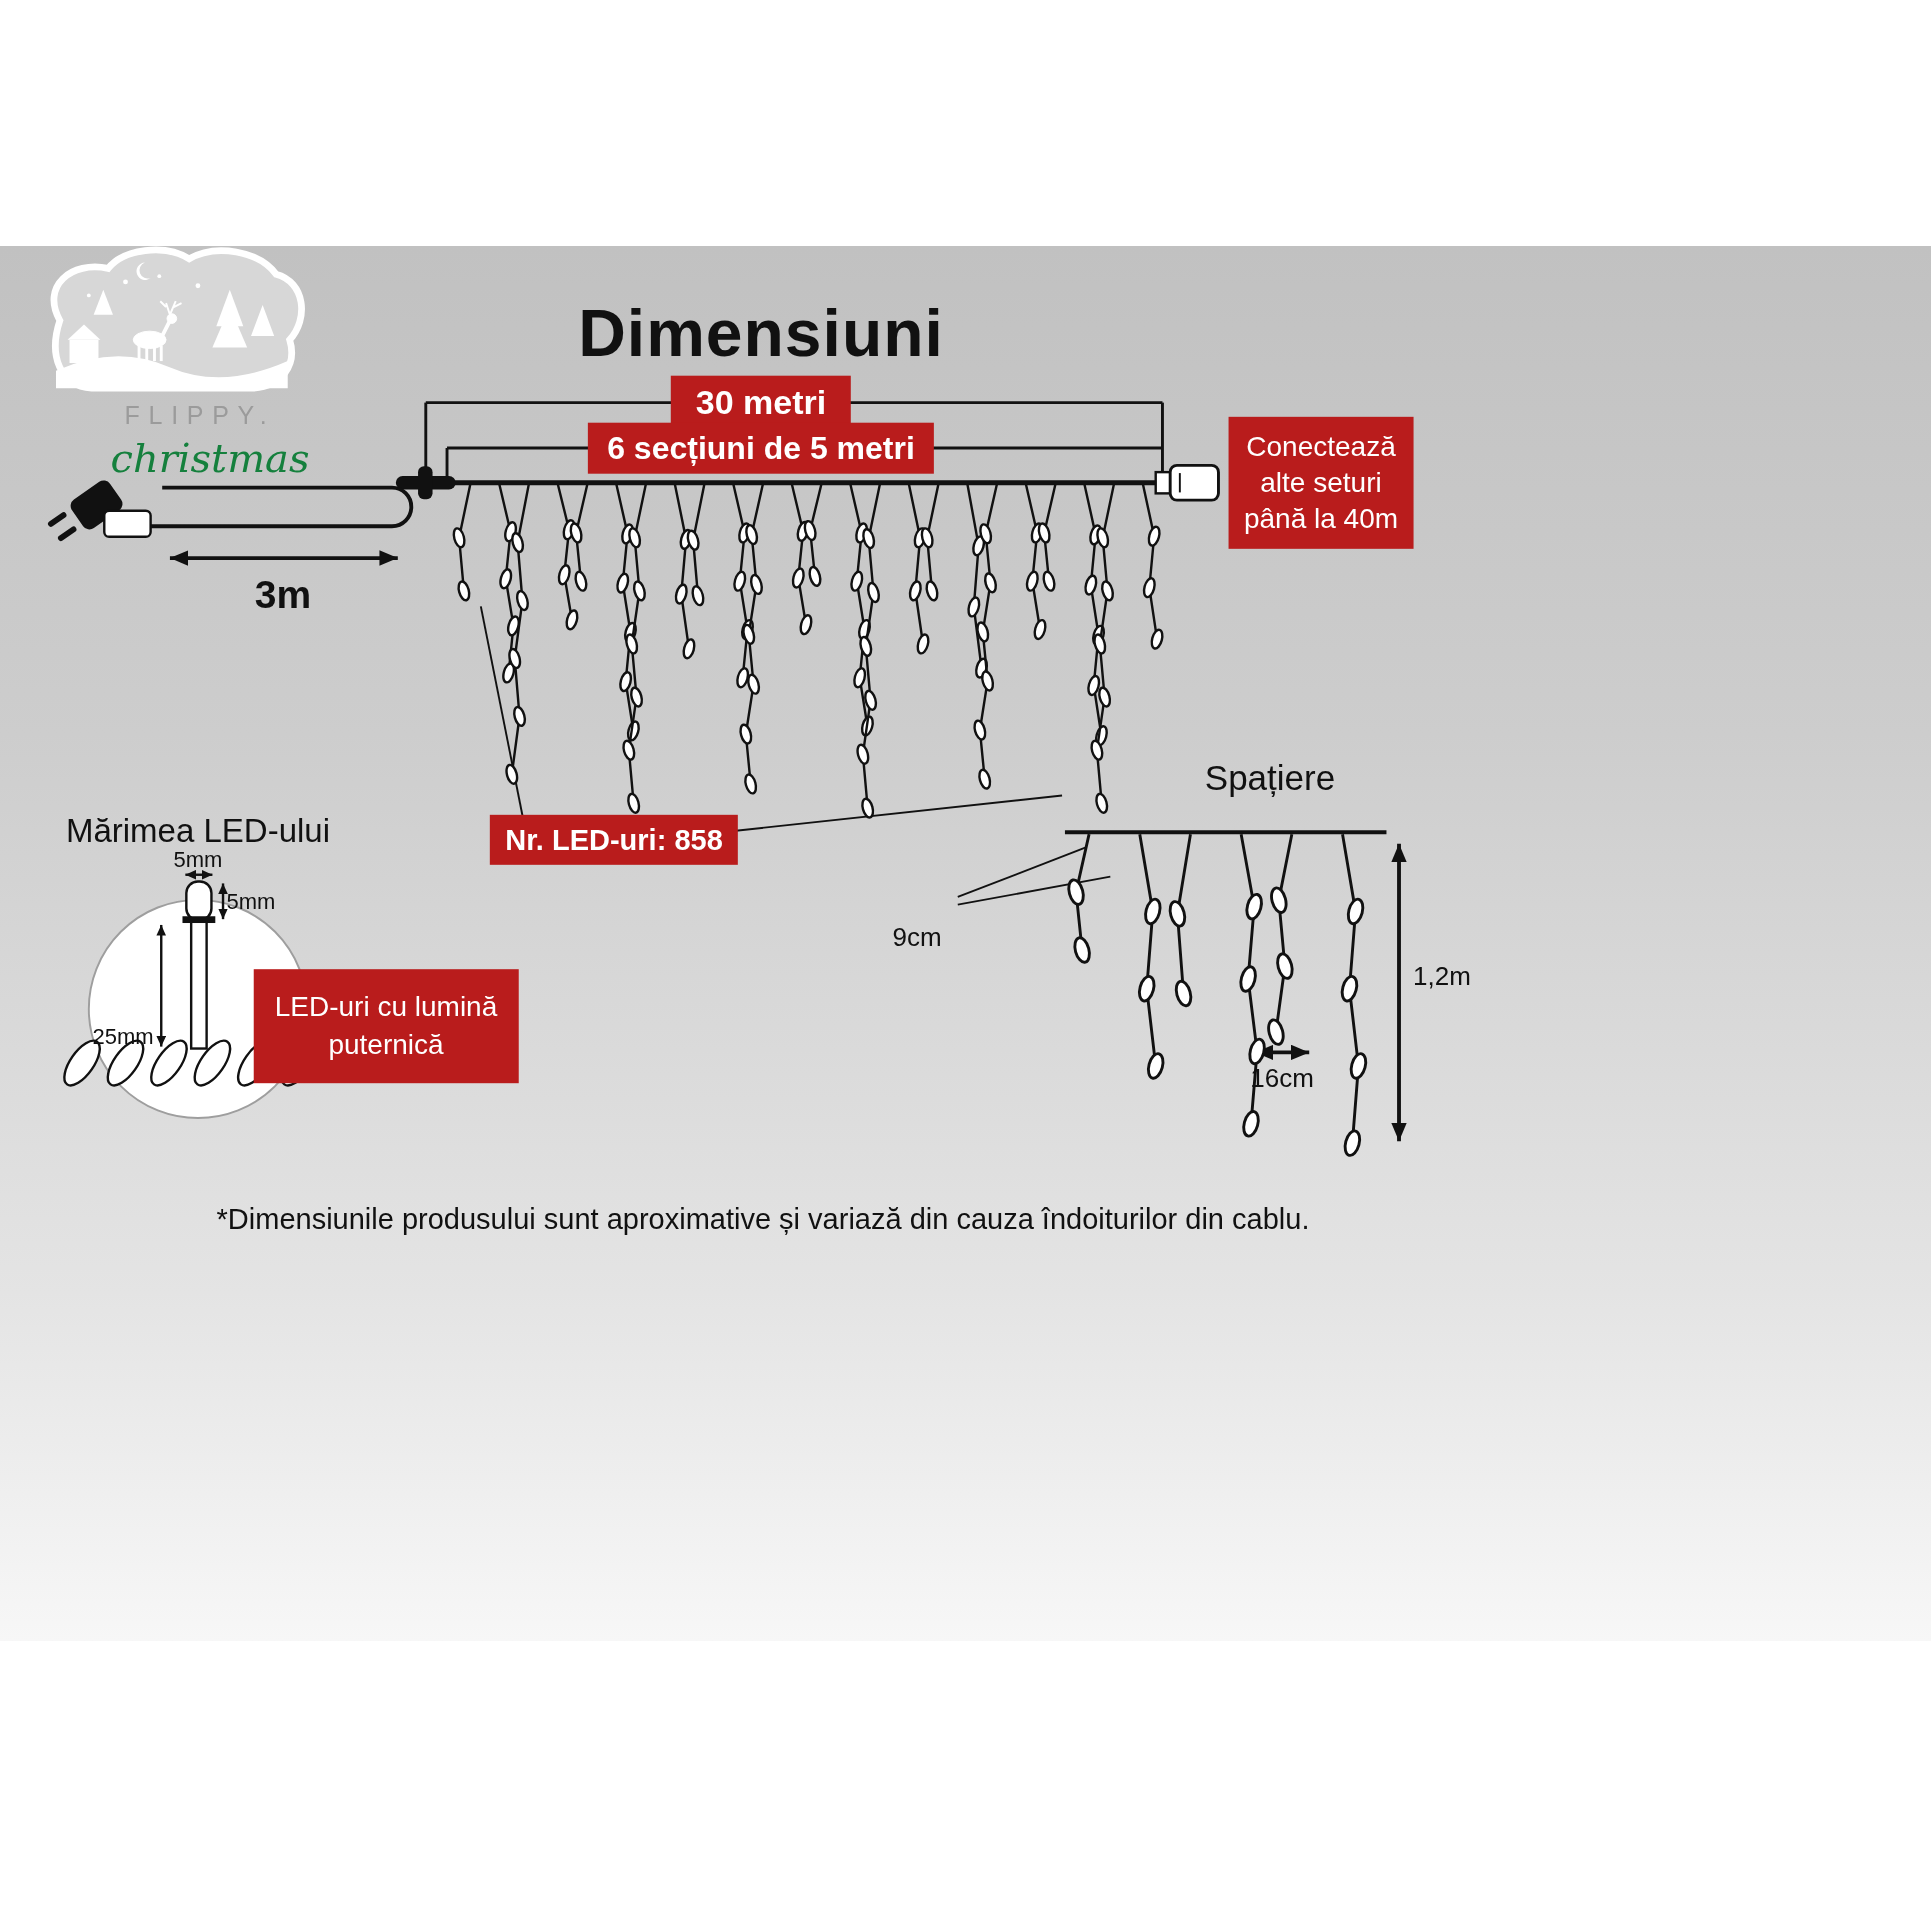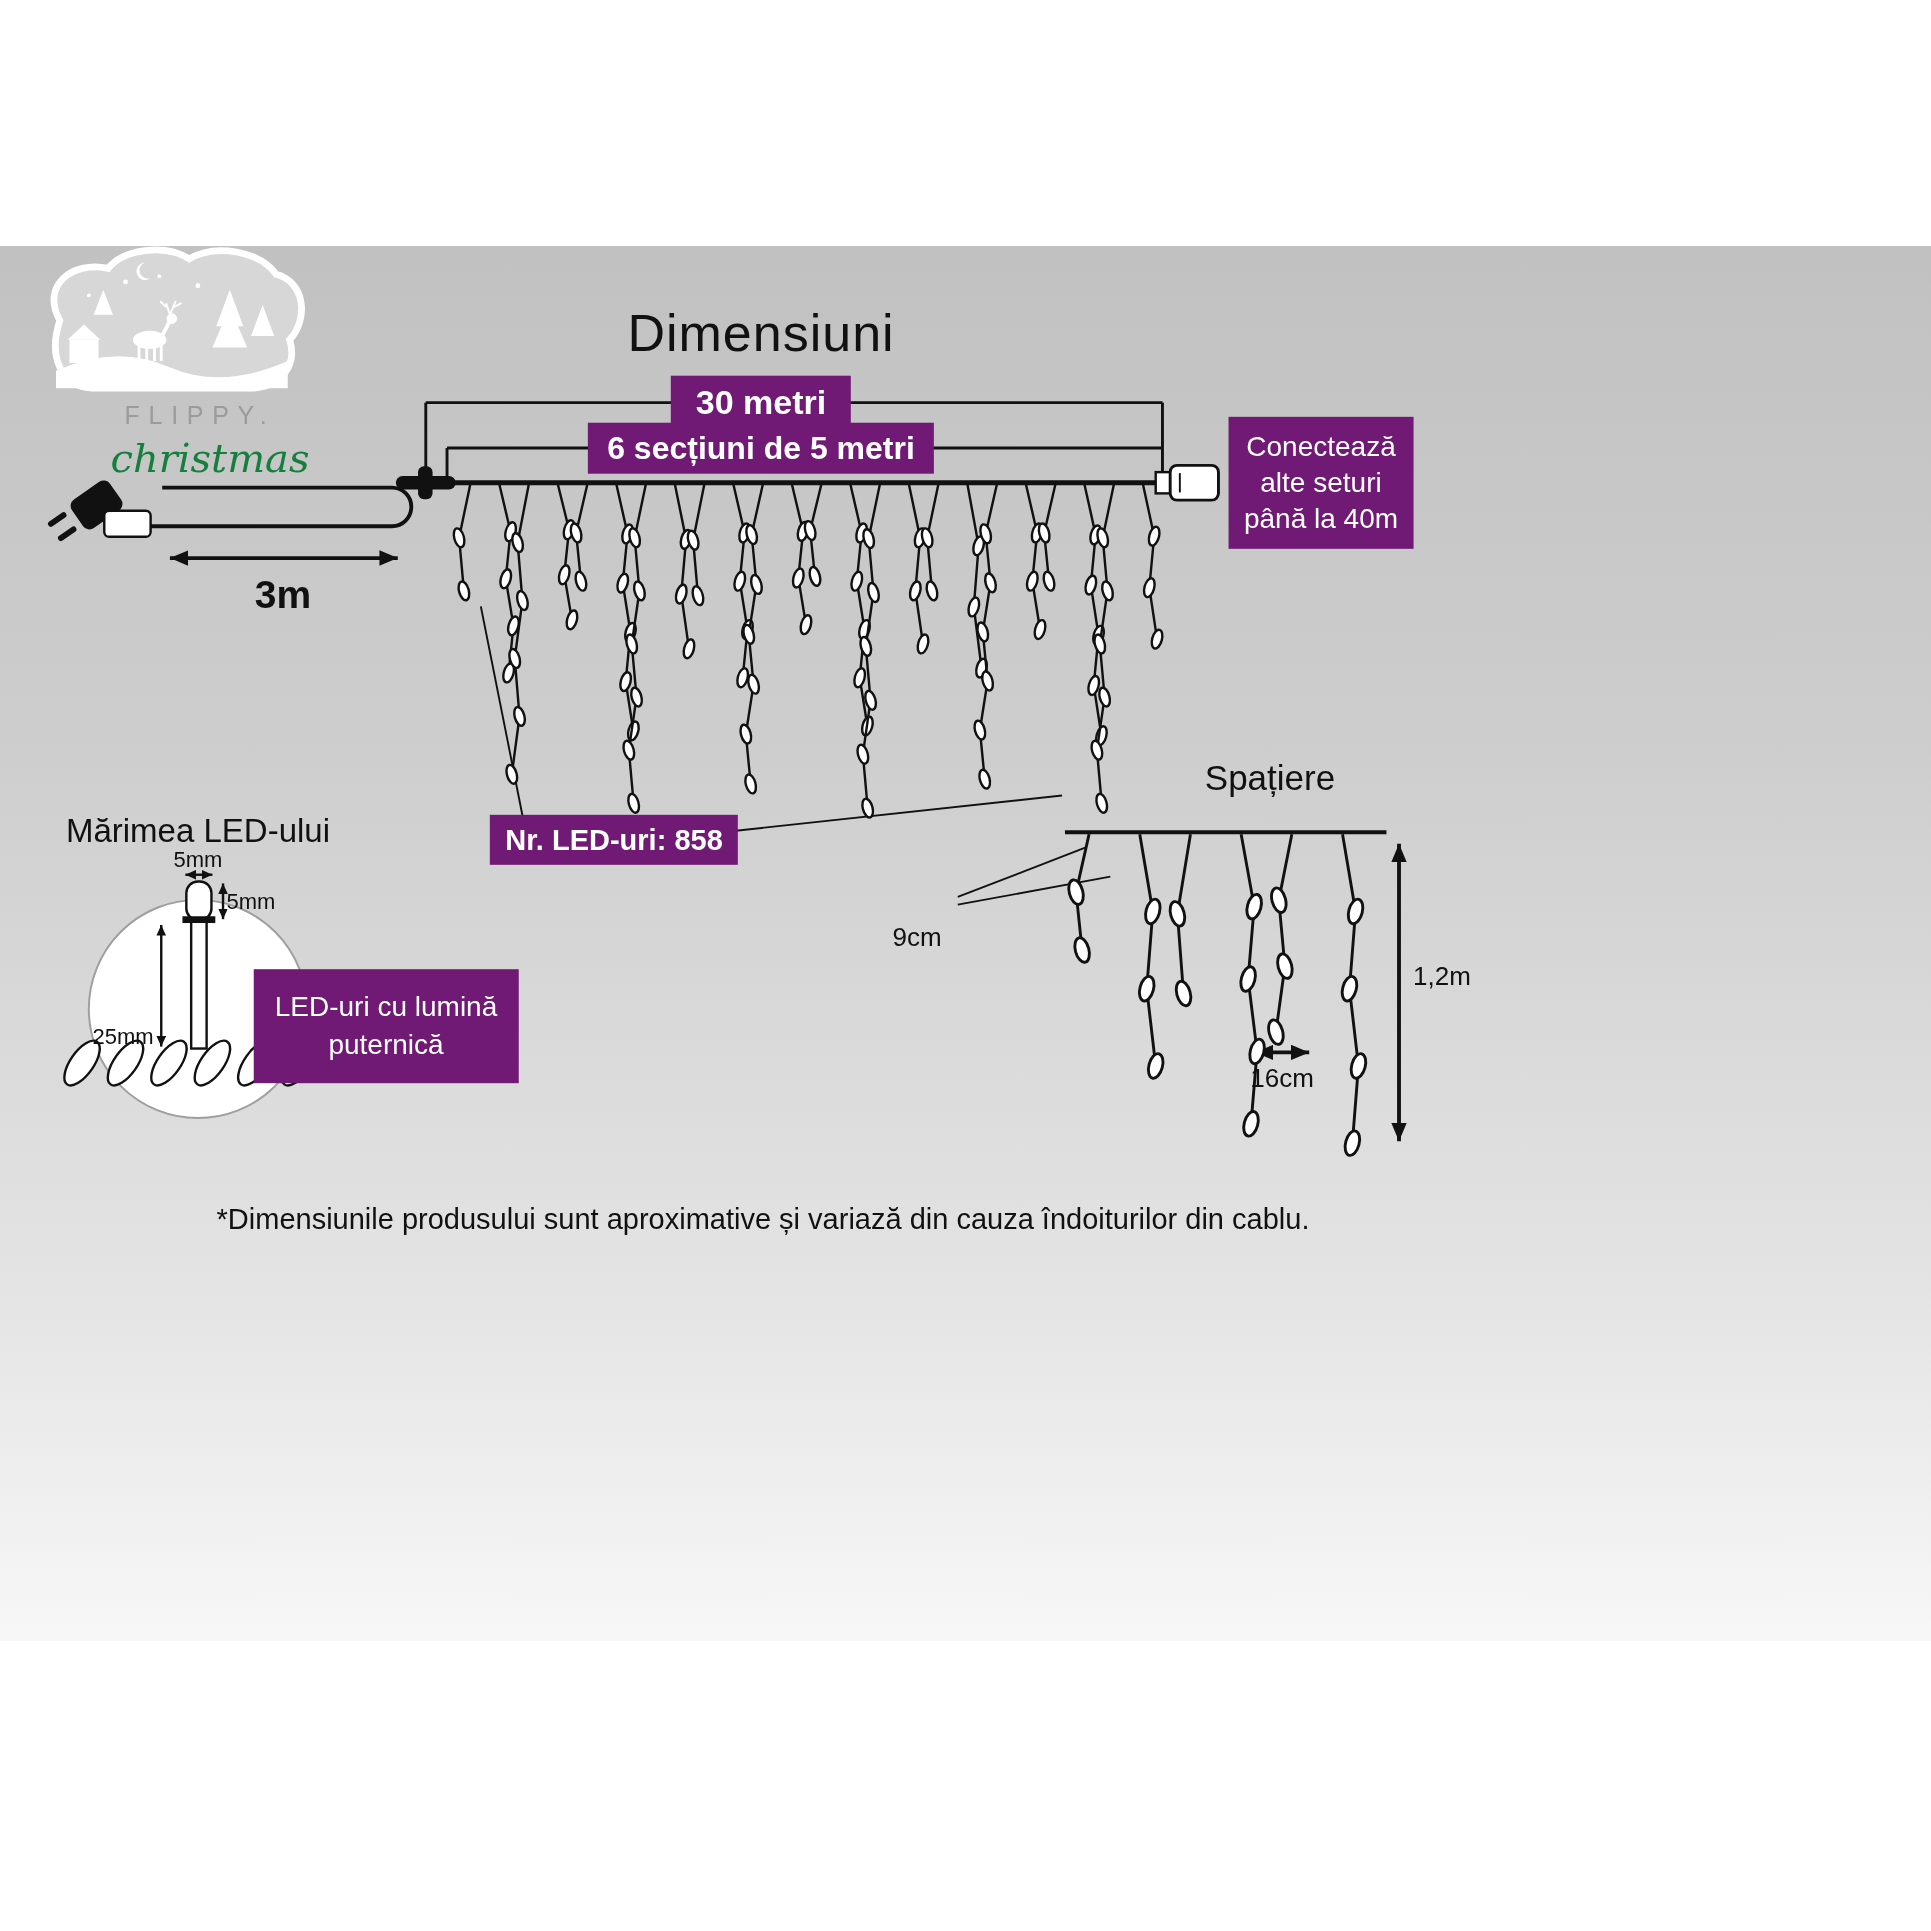--- a/index.html
+++ b/index.html
@@ -2,22 +2,22 @@
 <html><head>
 <meta charset="utf-8">
 <style>
   *{margin:0;padding:0;box-sizing:border-box}
   html,body{width:1931px;height:1931px}
   body{background:#ffffff;font-family:"Liberation Sans",sans-serif;position:relative;overflow:hidden;color:#111}
   .gray-band{position:absolute;left:0;top:246px;width:1931px;height:1395px;
     background:linear-gradient(180deg,#c1c1c1 0%,#cdcdcd 35%,#e4e4e4 75%,#f7f7f7 100%)}
   .art{position:absolute;left:0;top:0;width:1931px;height:1931px}
   .label{position:absolute;transform:translate(-50%,-50%);white-space:nowrap;color:#111}
-  .box{background:#701a75;color:#ffffff;text-align:center}
-  .title{font-size:52px;font-weight:400;letter-spacing:1px}
+  .box{background:#b91c1c;color:#ffffff;text-align:center}
+  .title{font-size:66px;font-weight:700;letter-spacing:1px}
   .dim-label{font-size:34px;font-weight:700;padding:6.8px 25px}
   .dim-label2{font-size:32px;font-weight:700;padding:6.8px 19.3px}
   .connect{font-size:28px;padding:11.6px 15.4px;line-height:1.3}
   .led-count{font-size:29px;font-weight:700;padding:8.7px 15.4px}
   .callout{font-size:28px;padding:19px 21px;line-height:1.35}
   .h-med{font-size:33px}
   .small-dim{font-size:22px}
   .mid-dim{font-size:26px}
   .lead-label{font-size:39px;font-weight:700}
   .spatiere{font-size:35px}

